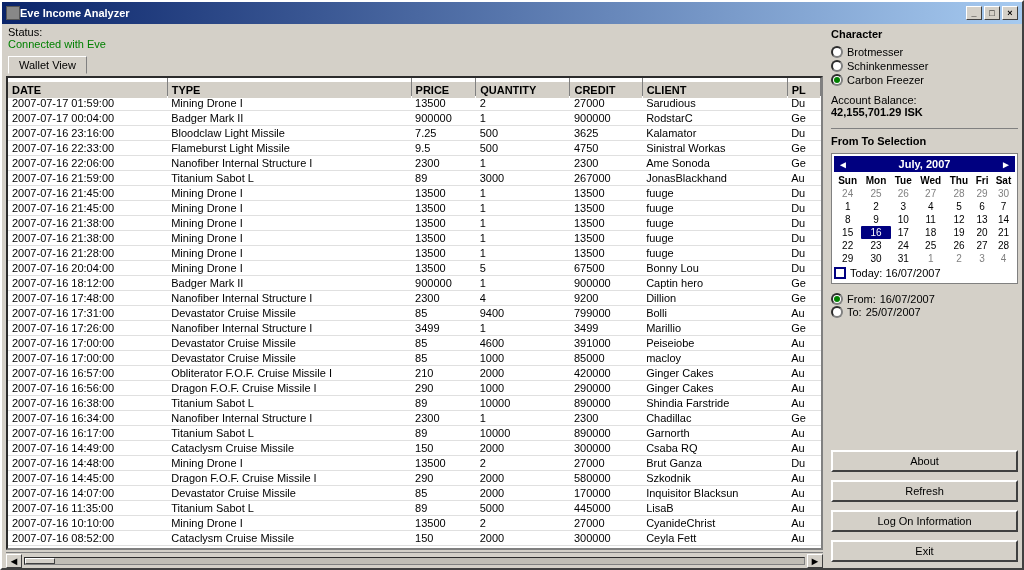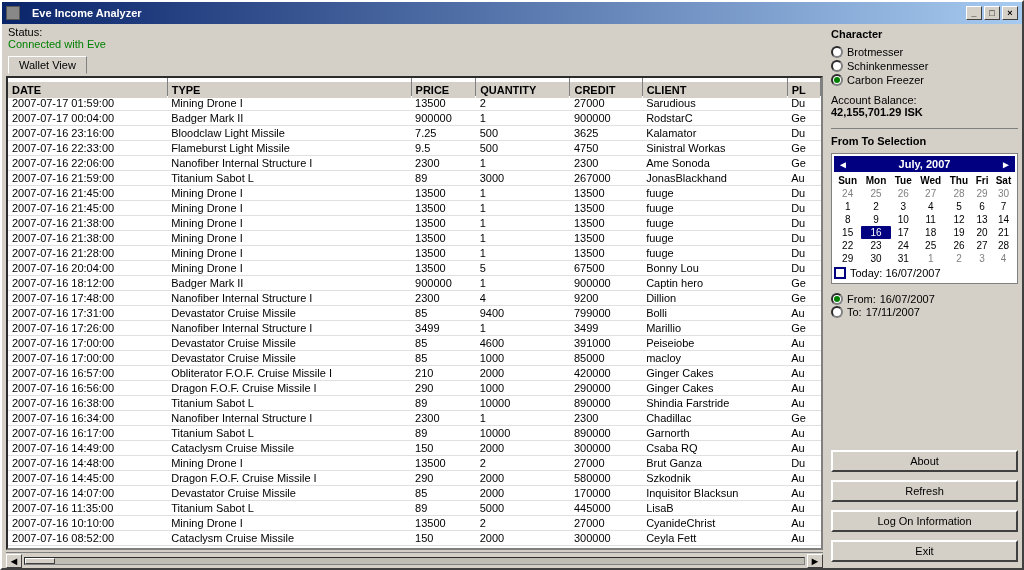--- a/index.html
+++ b/index.html
@@ -1,21 +1,21 @@
 <!DOCTYPE html>
 <html><head>
   <meta charset="utf-8">
   <style>
     * { box-sizing: border-box; margin: 0; padding: 0; font-family: 'Tahoma', 'Arial', sans-serif; font-size: 11px; }
     body { background: #d4d0c8; width: 1024px; height: 570px; overflow: hidden; }
 
     .window { width: 1024px; height: 570px; background: #d4d0c8; border: 2px solid #fff; border-right-color: #404040; border-bottom-color: #404040; display: flex; flex-direction: column; }
 
     .title-bar { background: linear-gradient(to right, #0a246a, #a6caf0); height: 22px; display: flex; align-items: center; justify-content: space-between; padding: 0 4px; flex-shrink: 0; }
-    .title-bar-text { color: white; font-weight: bold; font-size: 11px; display: flex; align-items: center; gap: 12px; }
+    .title-bar-text { color: white; font-weight: bold; font-size: 11px; display: flex; align-items: center; gap: 0; }
     .title-bar-icon { width: 14px; height: 14px; background: #888; border: 1px solid #555; display: inline-block; }
     .title-bar-controls { display: flex; gap: 2px; }
     .tb-btn { width: 16px; height: 14px; background: #d4d0c8; border: 1px solid; border-color: #fff #404040 #404040 #fff; display: flex; align-items: center; justify-content: center; cursor: pointer; font-size: 9px; font-weight: bold; }
 
     .main-area { display: flex; flex: 1; overflow: hidden; }
 
     .left-panel { flex: 1; display: flex; flex-direction: column; overflow: hidden; }
 
     .status-bar { padding: 2px 6px; background: #d4d0c8; flex-shrink: 0; }
     .status-label { color: #000; }
@@ -517,21 +517,21 @@
 
       <div class="from-to-section">
         <div class="from-to-row">
           <div class="from-to-radio selected"></div>
           <span>From:</span>
           <span>16/07/2007</span>
         </div>
         <div class="from-to-row">
           <div class="from-to-radio"></div>
           <span>To:</span>
-          <span>17/11/2007</span>
+          <span>25/07/2007</span>
         </div>
       </div>
 
       <div class="spacer"></div>
 
       <button class="action-btn">About</button>
       <button class="action-btn">Refresh</button>
       <button class="action-btn">Log On Information</button>
       <button class="action-btn">Exit</button>
     </div>

